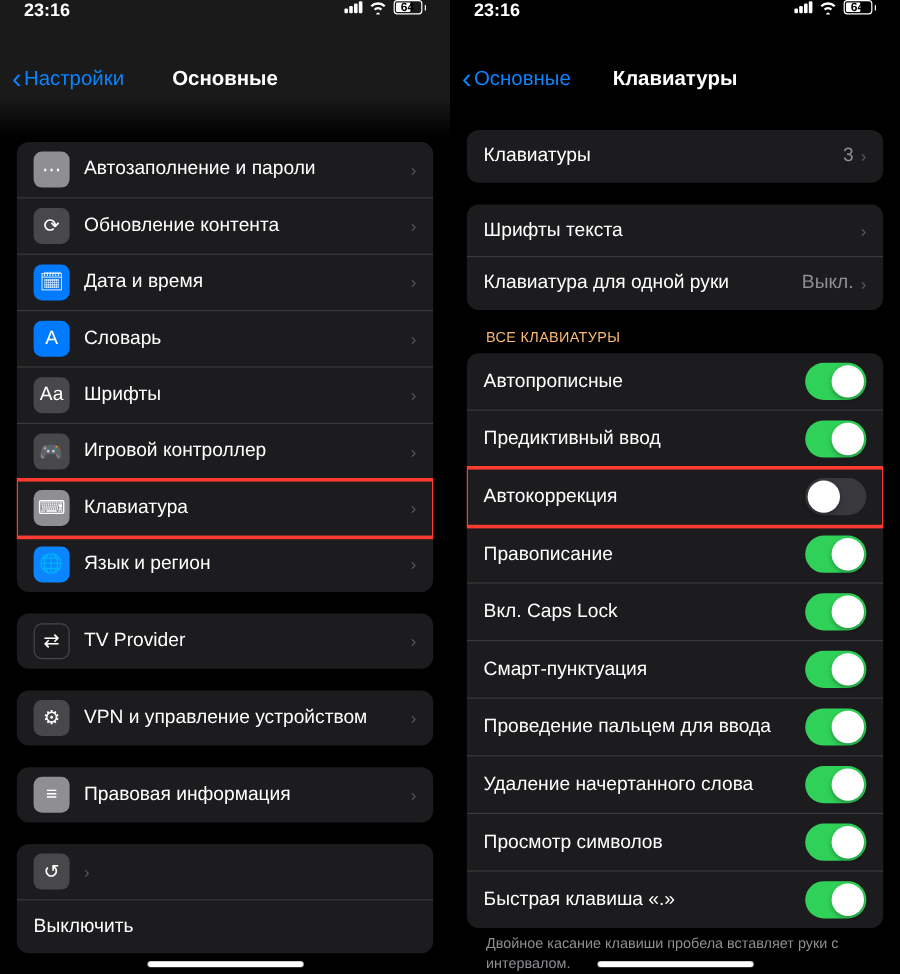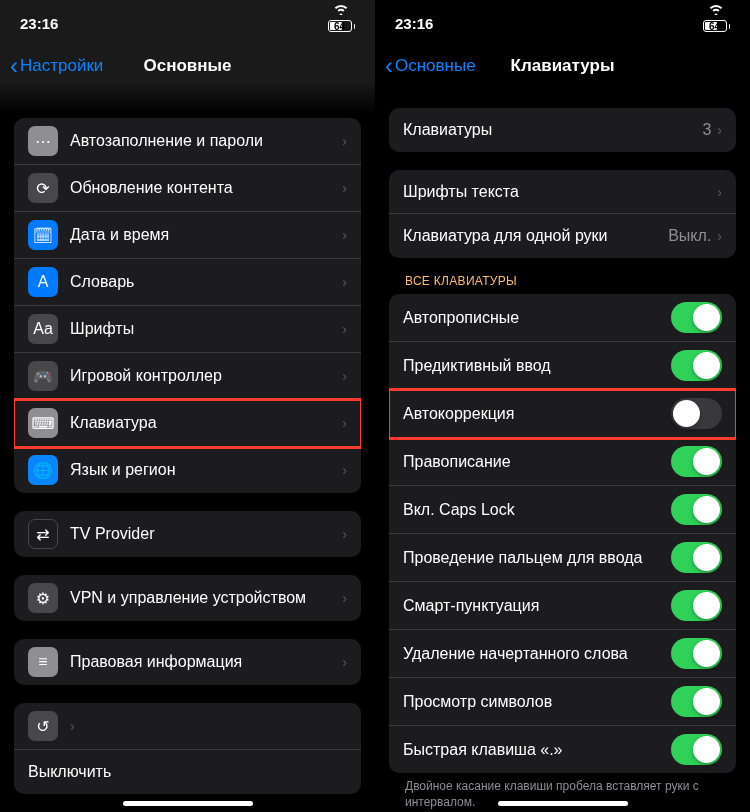--- a/index.html
+++ b/index.html
@@ -1,19 +1,19 @@
 <!DOCTYPE html>
 <html><head>
 <meta charset="utf-8">
 <style>
 * { margin: 0; padding: 0; box-sizing: border-box; font-family: -apple-system, BlinkMacSystemFont, "Segoe UI", sans-serif; }
 body { background: #000; width: 750px; height: 812px; display: flex; overflow: hidden; }
 .screen { width: 375px; height: 812px; background: #000; display: flex; flex-direction: column; position: relative; }
-.status-bar { height: 44px; display: flex; align-items: flex-end; justify-content: space-between; padding: 12px 20px; color: #fff; font-weight: 600; font-size: 15px; gap: 20px; }
-.status-right { display: flex; align-items: center; gap: 5px; flex-direction: column; }
+.status-bar { height: 44px; display: flex; align-items: flex-start; justify-content: space-between; padding: 0 20px; color: #fff; font-weight: 600; font-size: 15px; gap: 20px; }
+.status-right { display: flex; align-items: center; gap: 5px; }
 .nav-bar { height: 44px; display: flex; align-items: center; position: relative; padding: 0 10px; }
 .back-btn { display: flex; align-items: center; color: #0a84ff; font-size: 17px; gap: 2px; }
 .back-chevron { font-size: 24px; line-height: 1; }
 .nav-title { position: absolute; left: 50%; transform: translateX(-50%); color: #fff; font-size: 17px; font-weight: 600; }
 .content { flex: 1; overflow-y: auto; padding: 0 14px 40px; }
 .section { background: #1c1c1e; border-radius: 10px; margin-top: 18px; overflow: hidden; }
 .section.first-left { margin-top: 30px; }
 .section-header { color: #fdba74; font-size: 12px; text-transform: uppercase; padding: 16px 16px 6px; letter-spacing: 0.3px; }
 .section-footer { color: #8e8e93; font-size: 12px; padding: 6px 16px 2px; line-height: 1.3; }
 .row { display: flex; align-items: center; min-height: 44px; padding: 8px 14px; border-bottom: 0.5px solid #3a3a3c; }
@@ -231,27 +231,27 @@
             <div class="toggle-knob"></div>
           </div>
         </div>
         <div class="row">
           <div class="row-label">Вкл. Caps Lock</div>
           <div class="toggle on">
             <div class="toggle-knob"></div>
           </div>
         </div>
         <div class="row">
+          <div class="row-label">Смарт-пунктуация</div>
+          <div class="toggle on">
+            <div class="toggle-knob"></div>
+          </div>
+        </div>
+        <div class="row">
           <div class="row-label">Проведение пальцем для ввода</div>
-          <div class="toggle on">
-            <div class="toggle-knob"></div>
-          </div>
-        </div>
-        <div class="row">
-          <div class="row-label">Смарт-пунктуация</div>
           <div class="toggle on">
             <div class="toggle-knob"></div>
           </div>
         </div>
         <div class="row">
           <div class="row-label">Удаление начертанного слова</div>
           <div class="toggle on">
             <div class="toggle-knob"></div>
           </div>
         </div>

